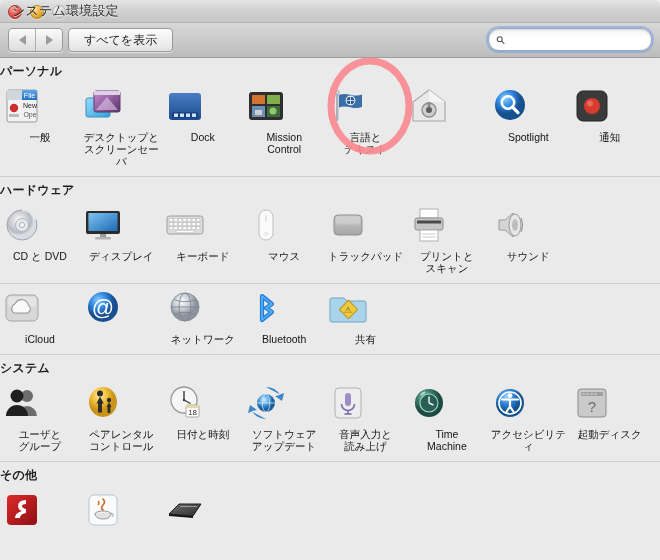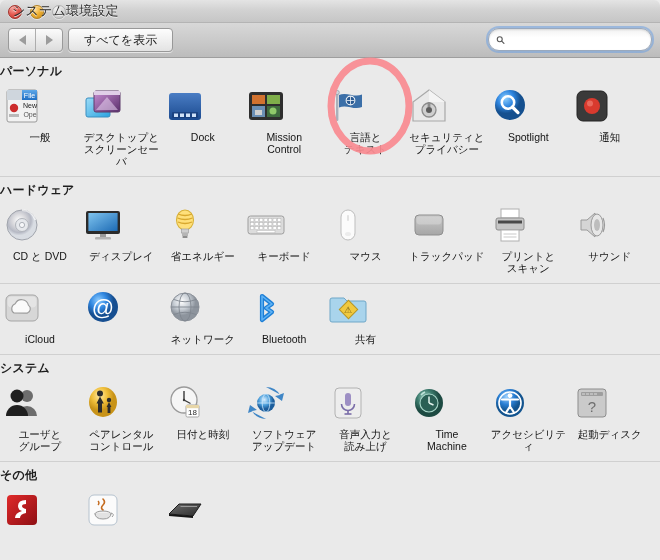--- a/index.html
+++ b/index.html
@@ -220,21 +220,20 @@
             <span class="cap">言語と<br>テキスト</span>
           </div>
           <div class="cell">
             <span class="ic"><svg viewBox="0 0 44 44" width="44" height="44">
                 <path d="M22 6 L38 18 L38 37 L6 37 L6 18 Z" fill="#e9e9e9" stroke="#a8a8a8" stroke-width="1.2"></path>
                 <path d="M22 6 L38 18 L22 18 Z" fill="#f4f4f4"></path>
                 <circle cx="22" cy="26" r="7" fill="#cfcfcf" stroke="#8c8c8c" stroke-width="1.3"></circle>
                 <circle cx="22" cy="26" r="3" fill="#5c5c5c"></circle>
                 <rect x="20.6" y="18" width="2.8" height="5" fill="#8c8c8c"></rect>
               </svg></span>
-            <span class="cap">セキュリティと<br>プライバシー</span>
           </div>
           <div class="cell">
             <span class="ic"><svg viewBox="0 0 44 44" width="44" height="44">
                 <defs>
                   <radialGradient id="sp" cx="35%" cy="28%">
                     <stop offset="0" stop-color="#8fd0ff"></stop>
                     <stop offset="55%" stop-color="#2f86e0"></stop>
                     <stop offset="100%" stop-color="#15508f"></stop>
                   </radialGradient>
                 </defs>
@@ -281,30 +280,20 @@
                     <stop offset="0" stop-color="#7fc4ef"></stop>
                     <stop offset="100%" stop-color="#1c6ab4"></stop>
                   </linearGradient>
                 </defs>
                 <rect x="5" y="8" width="34" height="23" rx="2" fill="#2b2b2b"></rect>
                 <rect x="7.4" y="10" width="29.2" height="18" fill="url(#scr)"></rect>
                 <rect x="19" y="31" width="6" height="4" fill="#9a9a9a"></rect>
                 <rect x="14" y="34" width="16" height="2.6" rx="1.2" fill="#b4b4b4"></rect>
               </svg></span>
             <span class="cap">ディスプレイ</span>
-          </div>
-          <div class="cell">
-            <span class="ic"><svg viewBox="0 0 44 44" width="44" height="44">
-                <ellipse cx="22" cy="17" rx="8.5" ry="10" fill="#ffe07a" stroke="#d8b23a" stroke-width="1.1"></ellipse>
-                <path d="M15 11 Q22 14 29 11 M14.5 15 Q22 18 29.5 15 M15 19 Q22 22 29 19" stroke="#d8a82e" stroke-width="1.3" fill="none"></path>
-                <rect x="18.5" y="26" width="7" height="4" fill="#cfcfcf" stroke="#9e9e9e" stroke-width=".7"></rect>
-                <rect x="19" y="30" width="6" height="3" fill="#b5b5b5"></rect>
-                <rect x="19.6" y="33" width="4.8" height="2" fill="#8e8e8e"></rect>
-              </svg></span>
-            <span class="cap">省エネルギー</span>
           </div>
           <div class="cell">
             <span class="ic"><svg viewBox="0 0 44 44" width="44" height="44">
                 <rect x="4" y="13" width="36" height="18" rx="2.5" fill="#dcdcdc" stroke="#9e9e9e"></rect>
                 <g fill="#fff" stroke="#b4b4b4" stroke-width=".5">
                   <rect x="6.5" y="15.5" width="3.4" height="3"></rect>
                   <rect x="11" y="15.5" width="3.4" height="3"></rect>
                   <rect x="15.5" y="15.5" width="3.4" height="3"></rect>
                   <rect x="20" y="15.5" width="3.4" height="3"></rect>
                   <rect x="24.5" y="15.5" width="3.4" height="3"></rect>

